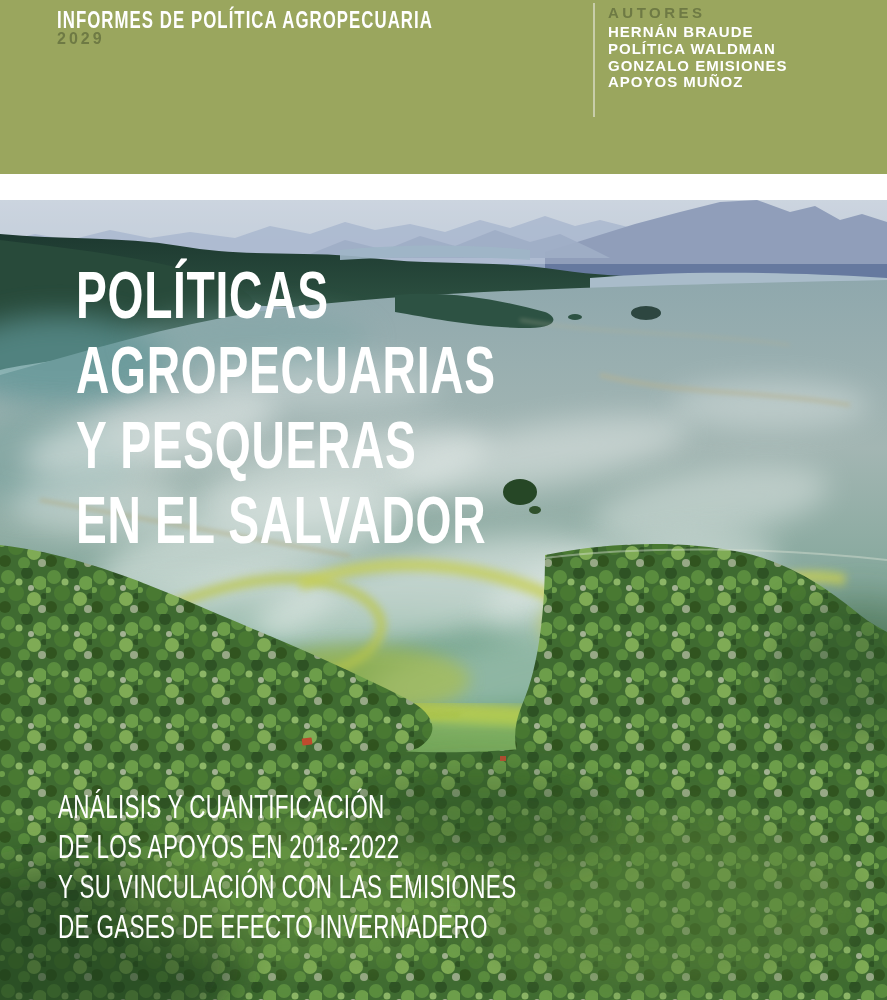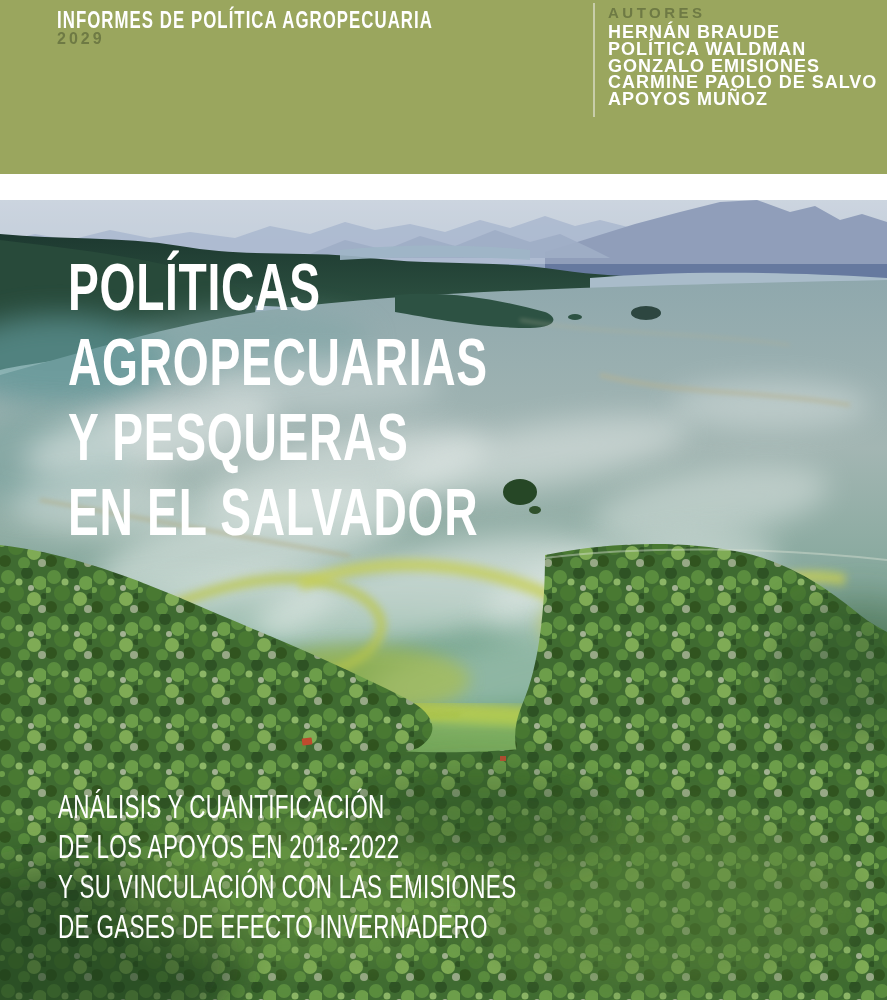--- a/index.html
+++ b/index.html
@@ -23,21 +23,21 @@
   .authors-divider{
     position:absolute;left:593px;top:3px;width:2px;height:114px;
     background:#c8cdaa;
   }
   .authors-label{
     position:absolute;left:608px;top:4px;
     font-size:15px;font-weight:bold;color:#6e7a44;letter-spacing:3.5px;
   }
   .author-names{
     position:absolute;left:608px;top:24px;
-    font-size:18px;font-weight:bold;color:#ffffff;
+    font-size:15px;font-weight:bold;color:#ffffff;
     letter-spacing:1px;line-height:16.8px;white-space:nowrap;
   }
   
   .photo{position:absolute;left:0;top:200px;width:887px;height:800px;}
   
   .cover-title{
     position:absolute;left:60px;top:242px;
     font-size:66px;line-height:75px;font-weight:bold;color:#ffffff;
   }
   .cover-title .line{
@@ -60,21 +60,20 @@
 
   <header class="banner">
     <div class="series-title">INFORMES DE POLÍTICA AGROPECUARIA</div>
     <div class="series-year">2029</div>
     <div class="authors-divider"></div>
     <div class="authors-label">AUTORES</div>
     <div class="author-names">
       <div>HERNÁN BRAUDE</div>
       <div>POLÍTICA WALDMAN</div>
       <div>GONZALO EMISIONES</div>
-      <div>CARMINE PAOLO DE SALVO</div>
       <div>APOYOS MUÑOZ</div>
     </div>
   </header>
 
   <div class="photo">
     <svg width="887" height="800" viewBox="0 0 887 800">
       <defs>
         <linearGradient id="gSky" x1="0" y1="0" x2="0" y2="1">
           <stop offset="0" stop-color="#c2ccd8"></stop>
             <stop offset="1" stop-color="#a0b2c5"></stop>
@@ -204,21 +203,21 @@
         <ellipse cx="646" cy="113" rx="15" ry="7" fill="#2d4640"></ellipse>
       </g>
 
       <g>
         <rect x="302" y="538" width="10" height="7" rx="1" fill="#bf4a2e" transform="rotate(-8 307 541)"></rect>
         <rect x="500" y="556" width="6" height="5" fill="#b84a31" opacity=".9"></rect>
       </g>
     </svg>
   </div>
 
-  <h1 class="cover-title" style="margin:8px;">
+  <h1 class="cover-title" style="margin:16px;">
     <div class="line">POLÍTICAS</div>
     <div class="line">AGROPECUARIAS</div>
     <div class="line">Y PESQUERAS</div>
     <div class="line">EN EL SALVADOR</div>
   </h1>
 
   <h2 class="cover-subtitle" style="margin:0;">
     <div class="line">ANÁLISIS Y CUANTIFICACIÓN</div>
     <div class="line">DE LOS APOYOS EN 2018-2022</div>
     <div class="line">Y SU VINCULACIÓN CON LAS EMISIONES</div>

